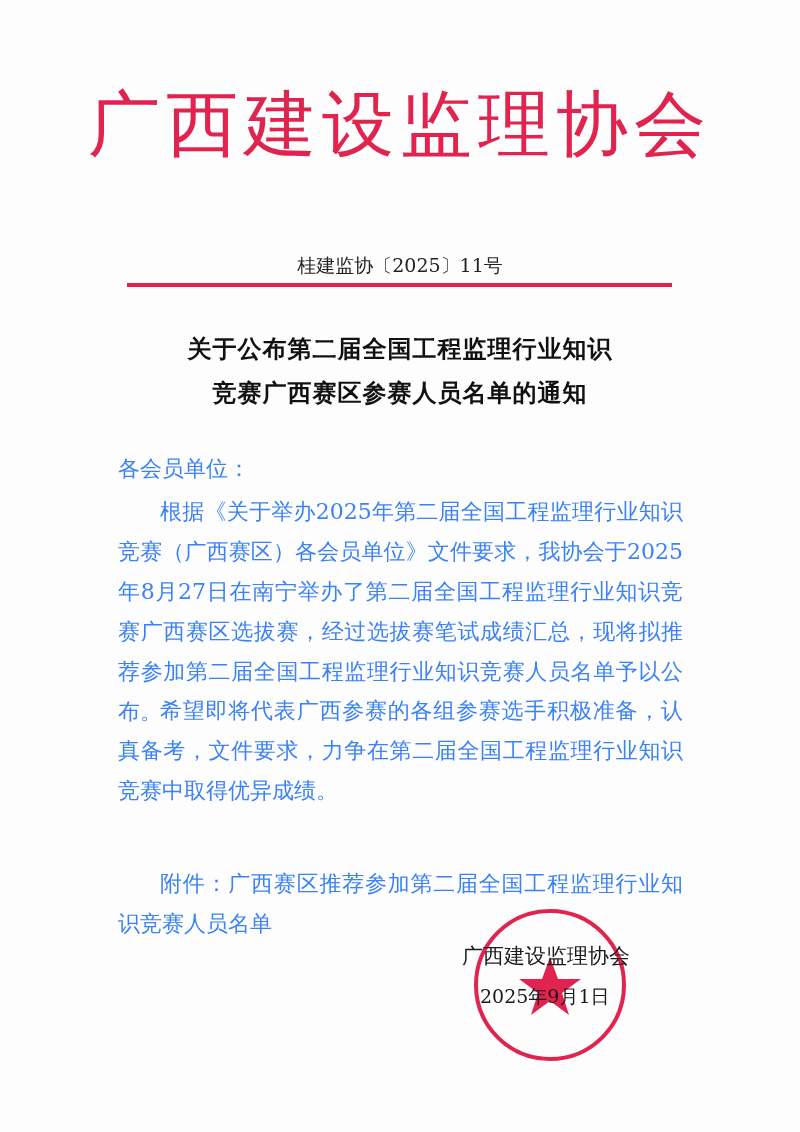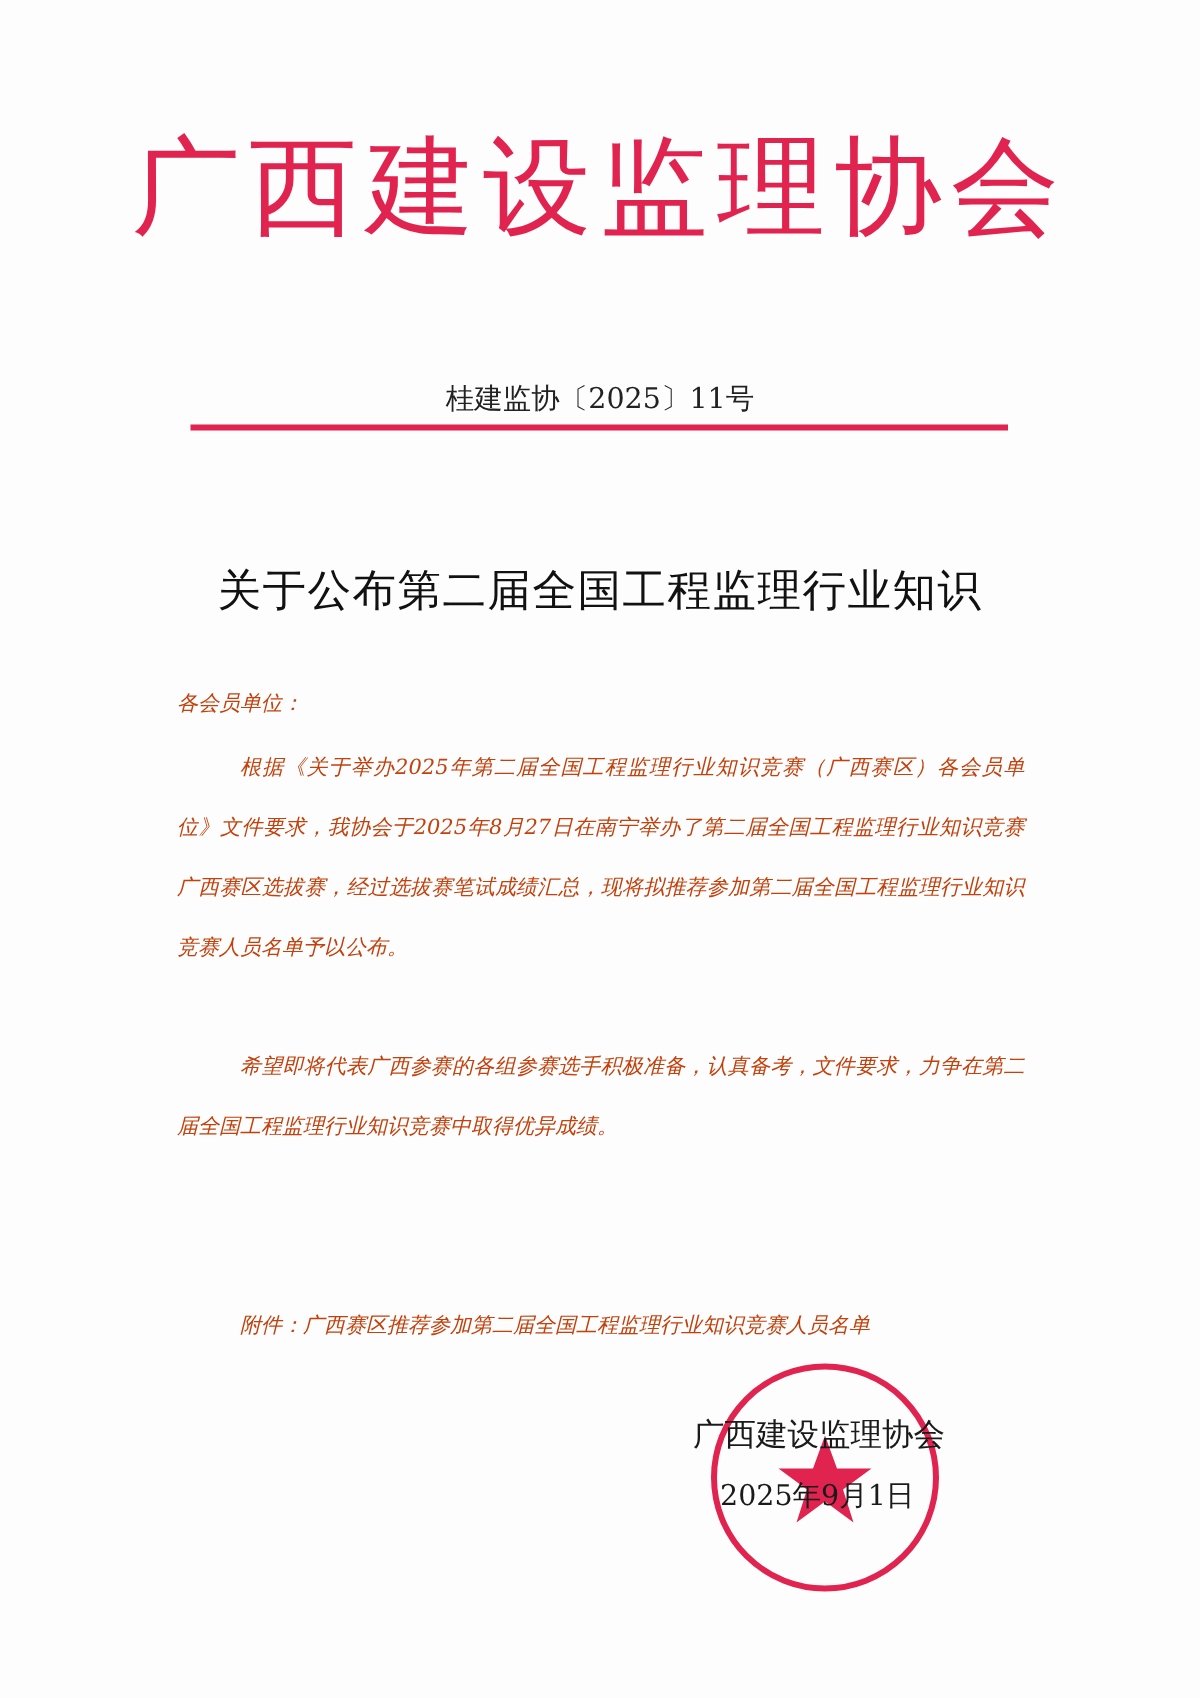--- a/index.html
+++ b/index.html
@@ -3,40 +3,41 @@
 <meta charset="utf-8">
 <style>
   html, body { margin:0; padding:0; }
   body { width:800px; height:1132px; background:#fdfdfd; position:relative; overflow:hidden;
          font-family:"DejaVu Serif", "Liberation Serif", serif; color:#1a1a1a; }
   .header-title { position:absolute; left:0; width:800px; top:88px; text-align:center;
          font-size:72px; letter-spacing:6px; color:#e0244f; font-family:"DejaVu Serif", serif; line-height:1; }
   .doc-number { position:absolute; left:0; width:800px; top:253px; text-align:center; font-size:19px; color:#222; }
   .red-rule { position:absolute; left:127px; width:545px; top:283px; height:4px; background:#e0244f; }
   .doc-title { position:absolute; left:100px; width:600px; top:327px; text-align:center;
-         font-size:29px; font-weight:normal; line-height:44px; color:#111; letter-spacing:1px;margin-top:44px; }
-  .body { position:absolute; left:118px; width:565px; font-size:14px; line-height:40px; color:#c2410c;font-style:italic; }
+         font-size:24px; font-weight:bold; line-height:44px; color:#111; letter-spacing:1px; }
+  .body { position:absolute; left:118px; width:565px; font-size:22px; line-height:40px; color:#3b82f6; }
   .salutation { top:449px; }
   .p1 { top:492px; }
   .p2 { top:691px; }
   .attach { top:849px;margin-top:15px; }
   .indent { text-indent:42px; text-align:justify; }
   .sign { position:absolute; left:462px; top:942px; font-size:21px; }
   .date { position:absolute; left:480px; top:984px; font-size:19px; }
   .seal { position:absolute; left:470px; top:905px; width:160px; height:160px; }
 </style>
 </head>
 <body>
 
 <div class="header-title">广西建设监理协会</div>
 <div class="doc-number">桂建监协〔2025〕11号</div>
 <div class="red-rule"></div>
 
 <div class="doc-title">
   <div>关于公布第二届全国工程监理行业知识</div>
+  <div>竞赛广西赛区参赛人员名单的通知</div>
 </div>
 
 <div class="body salutation">各会员单位：</div>
 <div class="body p1 indent">根据《关于举办2025年第二届全国工程监理行业知识竞赛（广西赛区）各会员单位》文件要求，我协会于2025年8月27日在南宁举办了第二届全国工程监理行业知识竞赛广西赛区选拔赛，经过选拔赛笔试成绩汇总，现将拟推荐参加第二届全国工程监理行业知识竞赛人员名单予以公布。</div>
 <div class="body p2 indent">希望即将代表广西参赛的各组参赛选手积极准备，认真备考，文件要求，力争在第二届全国工程监理行业知识竞赛中取得优异成绩。</div>
 <div class="body attach indent">附件：广西赛区推荐参加第二届全国工程监理行业知识竞赛人员名单</div>
 
 <svg class="seal" viewBox="0 0 160 160">
   <circle cx="80" cy="80" r="74" fill="none" stroke="#e0244f" stroke-width="4"></circle>
   <polygon points="80,52 88,74 111,74 92,88 99,110 80,96 61,110 68,88 49,74 72,74" fill="#e0244f"></polygon>

